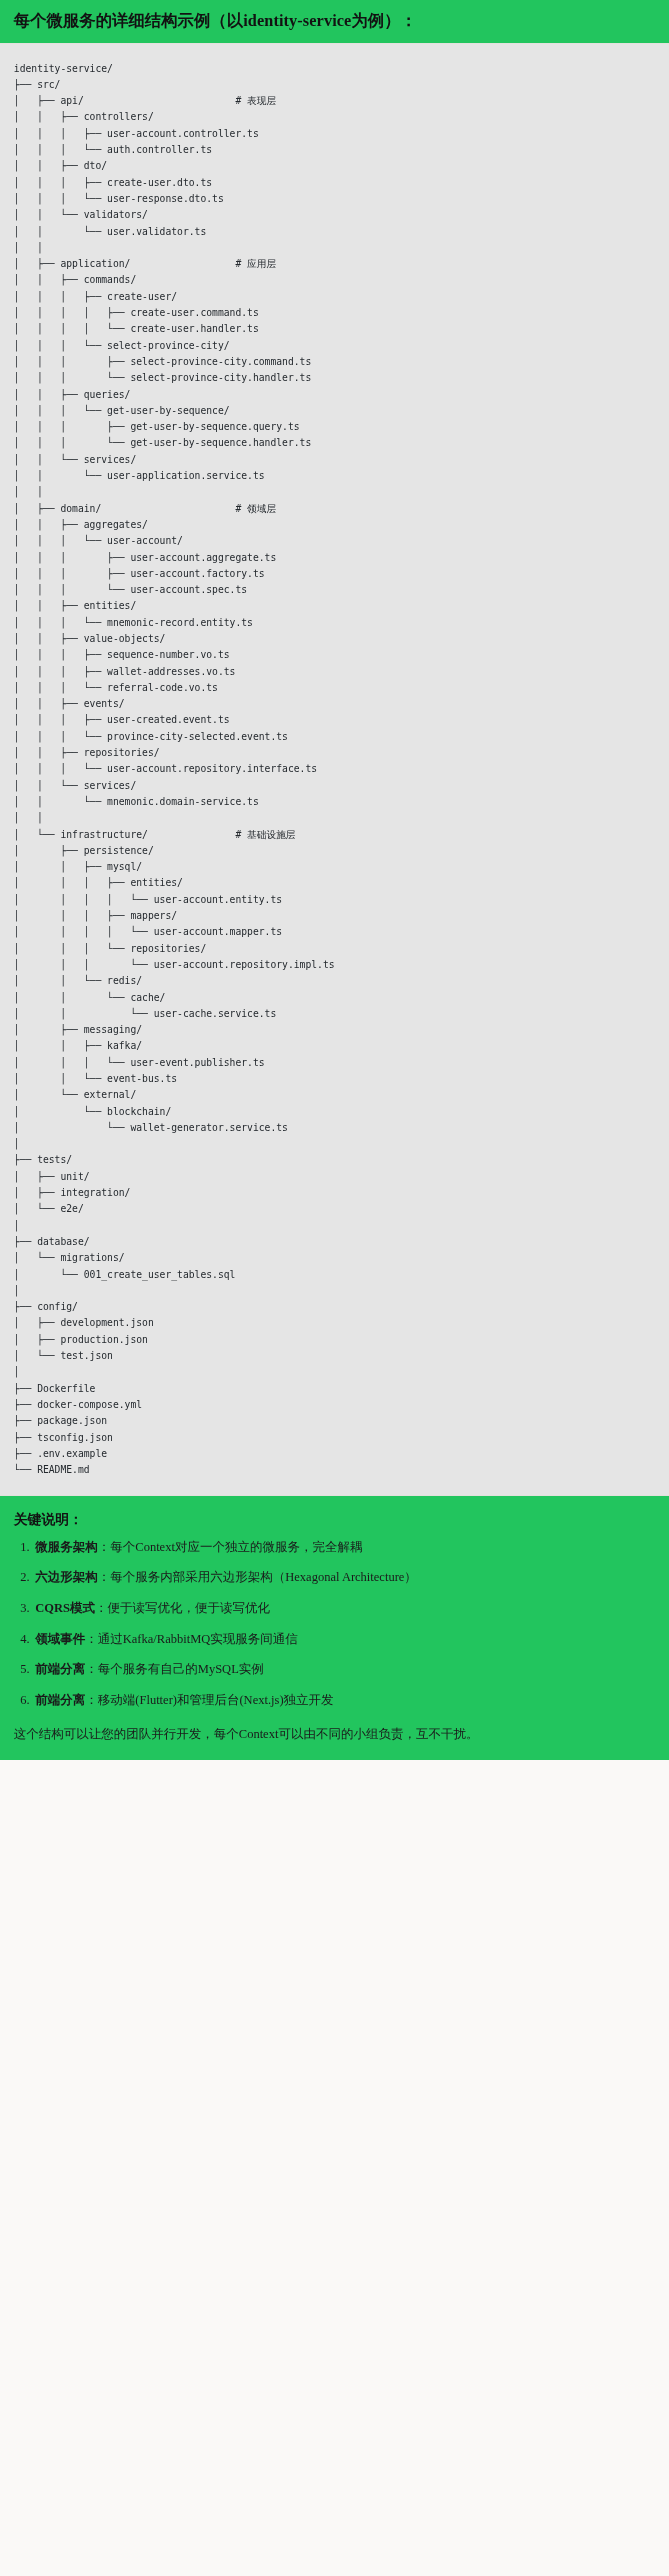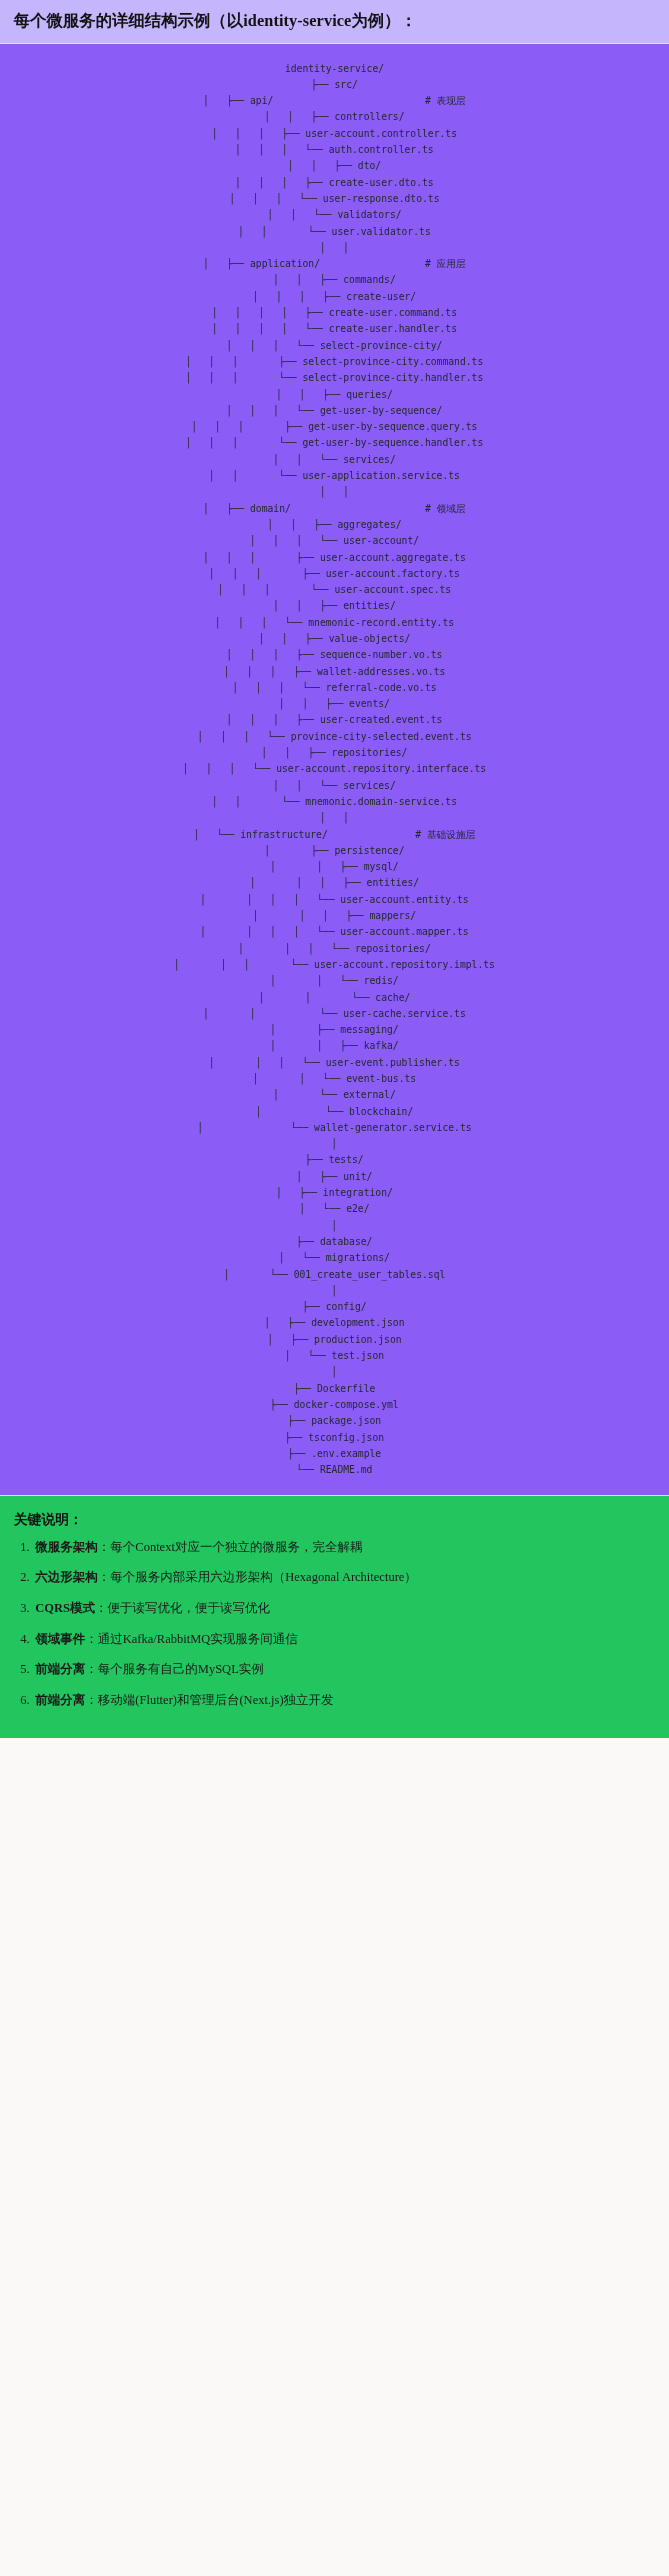--- a/index.html
+++ b/index.html
@@ -16,38 +16,37 @@
   .page {
     width: 669px;
     box-sizing: border-box;
     background: #faf9f7;
   }
 
   
   .header-block {
     padding: 10px 13.8px 11.3px 13.8px;
     border-bottom: 0.6px solid #e3e1dd;
-    background: #c4b5fd;
+    background: #22c55e;
   }
   .doc-title {
     font-family: "Liberation Serif", "DejaVu Serif", serif;
     font-weight: bold;
     font-size: 16.3px;
     line-height: 1.35;
     color: #121212;
     margin: 0;
     letter-spacing: 0.1px;
   }
 
   
   .tree-block {
     padding: 16.3px 13.8px 16.3px 13.8px;
     border-bottom: 0.6px solid #e3e1dd;
-    background: #8b5cf6;
-    text-align: center;
+    background: #e5e5e5;
   }
   pre.tree {
     margin: 0;
     font-family: "DejaVu Sans Mono", "Liberation Mono", monospace;
     font-size: 9.7px;
     line-height: 16.3px;
     color: #24292e;
     white-space: pre;
     tab-size: 4;
     overflow: visible;
@@ -200,16 +199,17 @@
   <div class="notes-block">
     <div class="notes-title">关键说明：</div>
     <ol class="notes-list">
         <li><span class="note-term">微服务架构</span><span class="note-sep">：</span><span class="note-desc">每个Context对应一个独立的微服务，完全解耦</span></li>
         <li><span class="note-term">六边形架构</span><span class="note-sep">：</span><span class="note-desc">每个服务内部采用六边形架构（Hexagonal Architecture）</span></li>
         <li><span class="note-term">CQRS模式</span><span class="note-sep">：</span><span class="note-desc">便于读写优化，便于读写优化</span></li>
         <li><span class="note-term">领域事件</span><span class="note-sep">：</span><span class="note-desc">通过Kafka/RabbitMQ实现服务间通信</span></li>
         <li><span class="note-term">前端分离</span><span class="note-sep">：</span><span class="note-desc">每个服务有自己的MySQL实例</span></li>
         <li><span class="note-term">前端分离</span><span class="note-sep">：</span><span class="note-desc">移动端(Flutter)和管理后台(Next.js)独立开发</span></li>
       </ol>
+    <div class="closing-note">这个结构可以让您的团队并行开发，每个Context可以由不同的小组负责，互不干扰。</div>
   </div>
 
 </div>
 
 
 </body></html>

